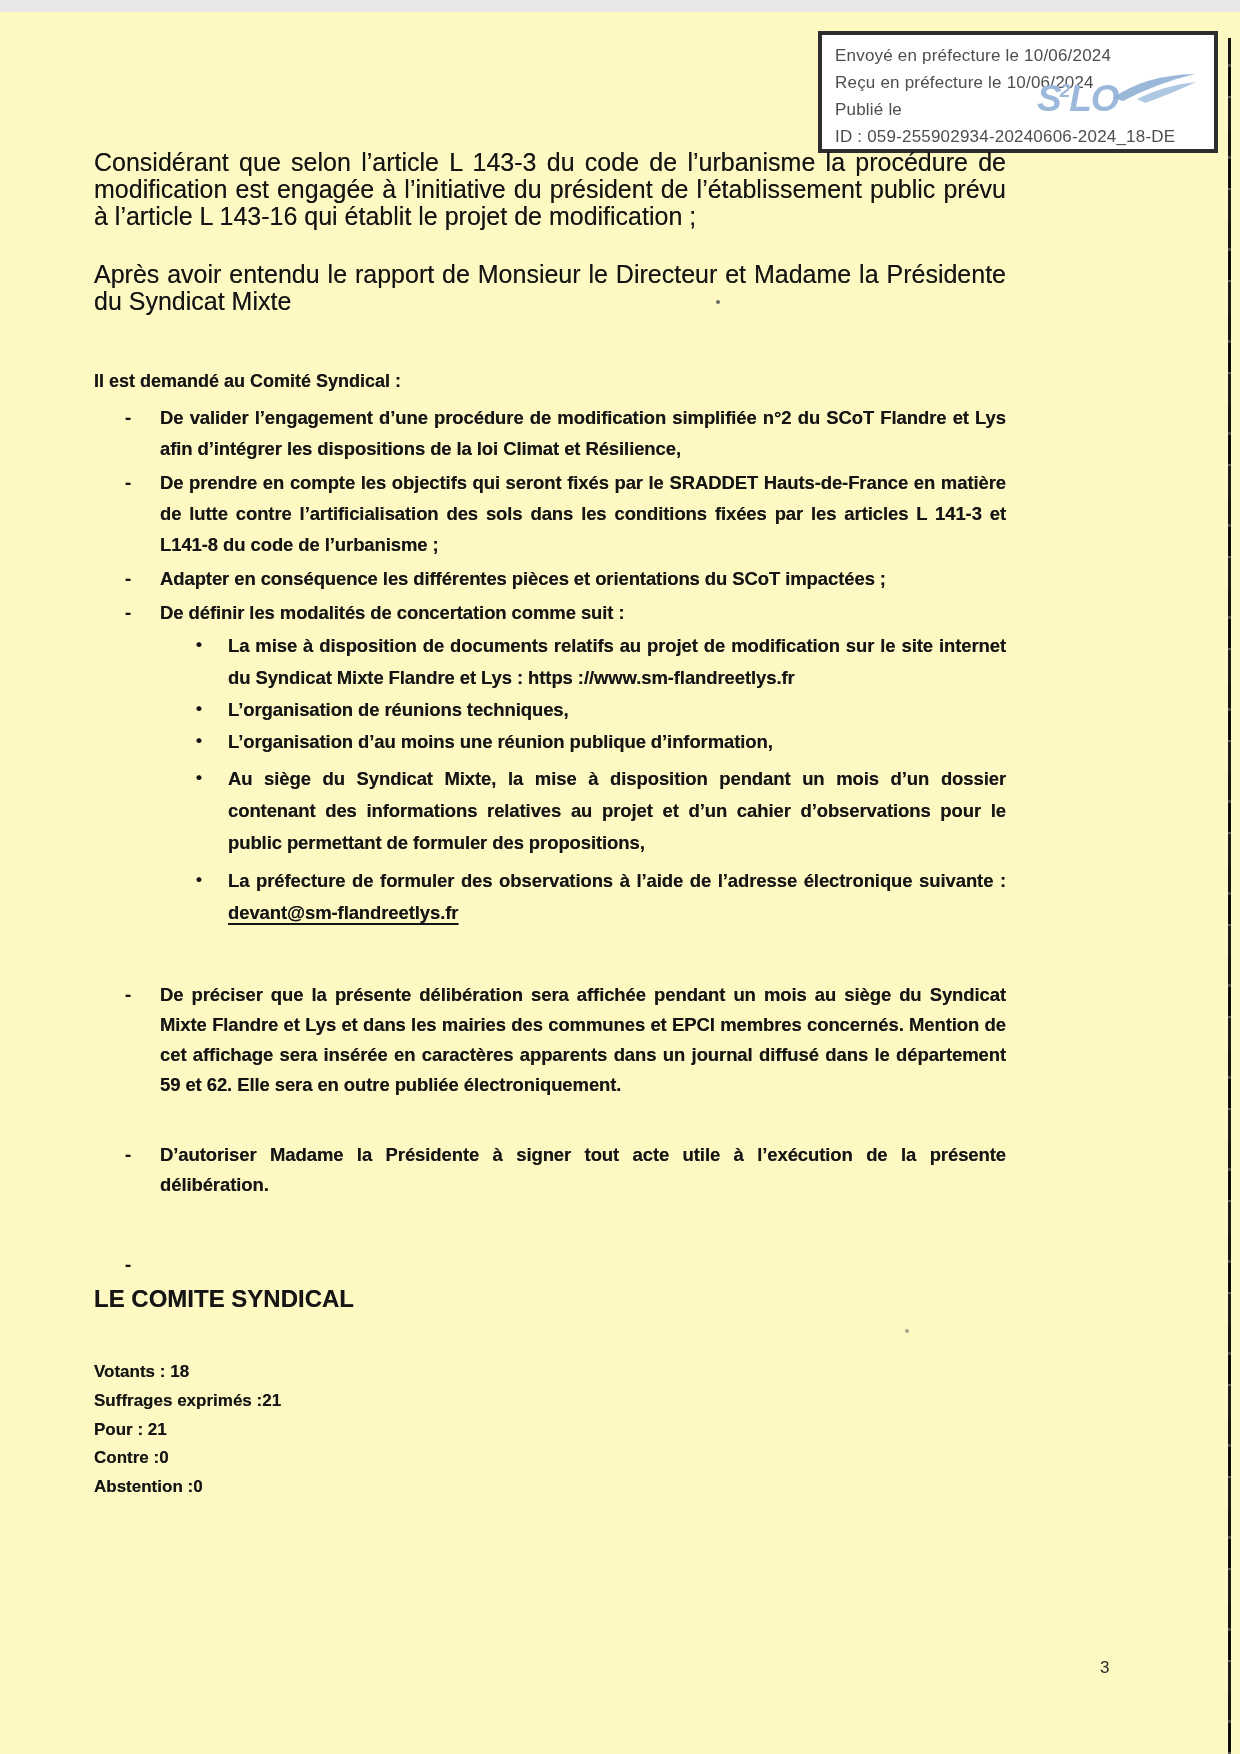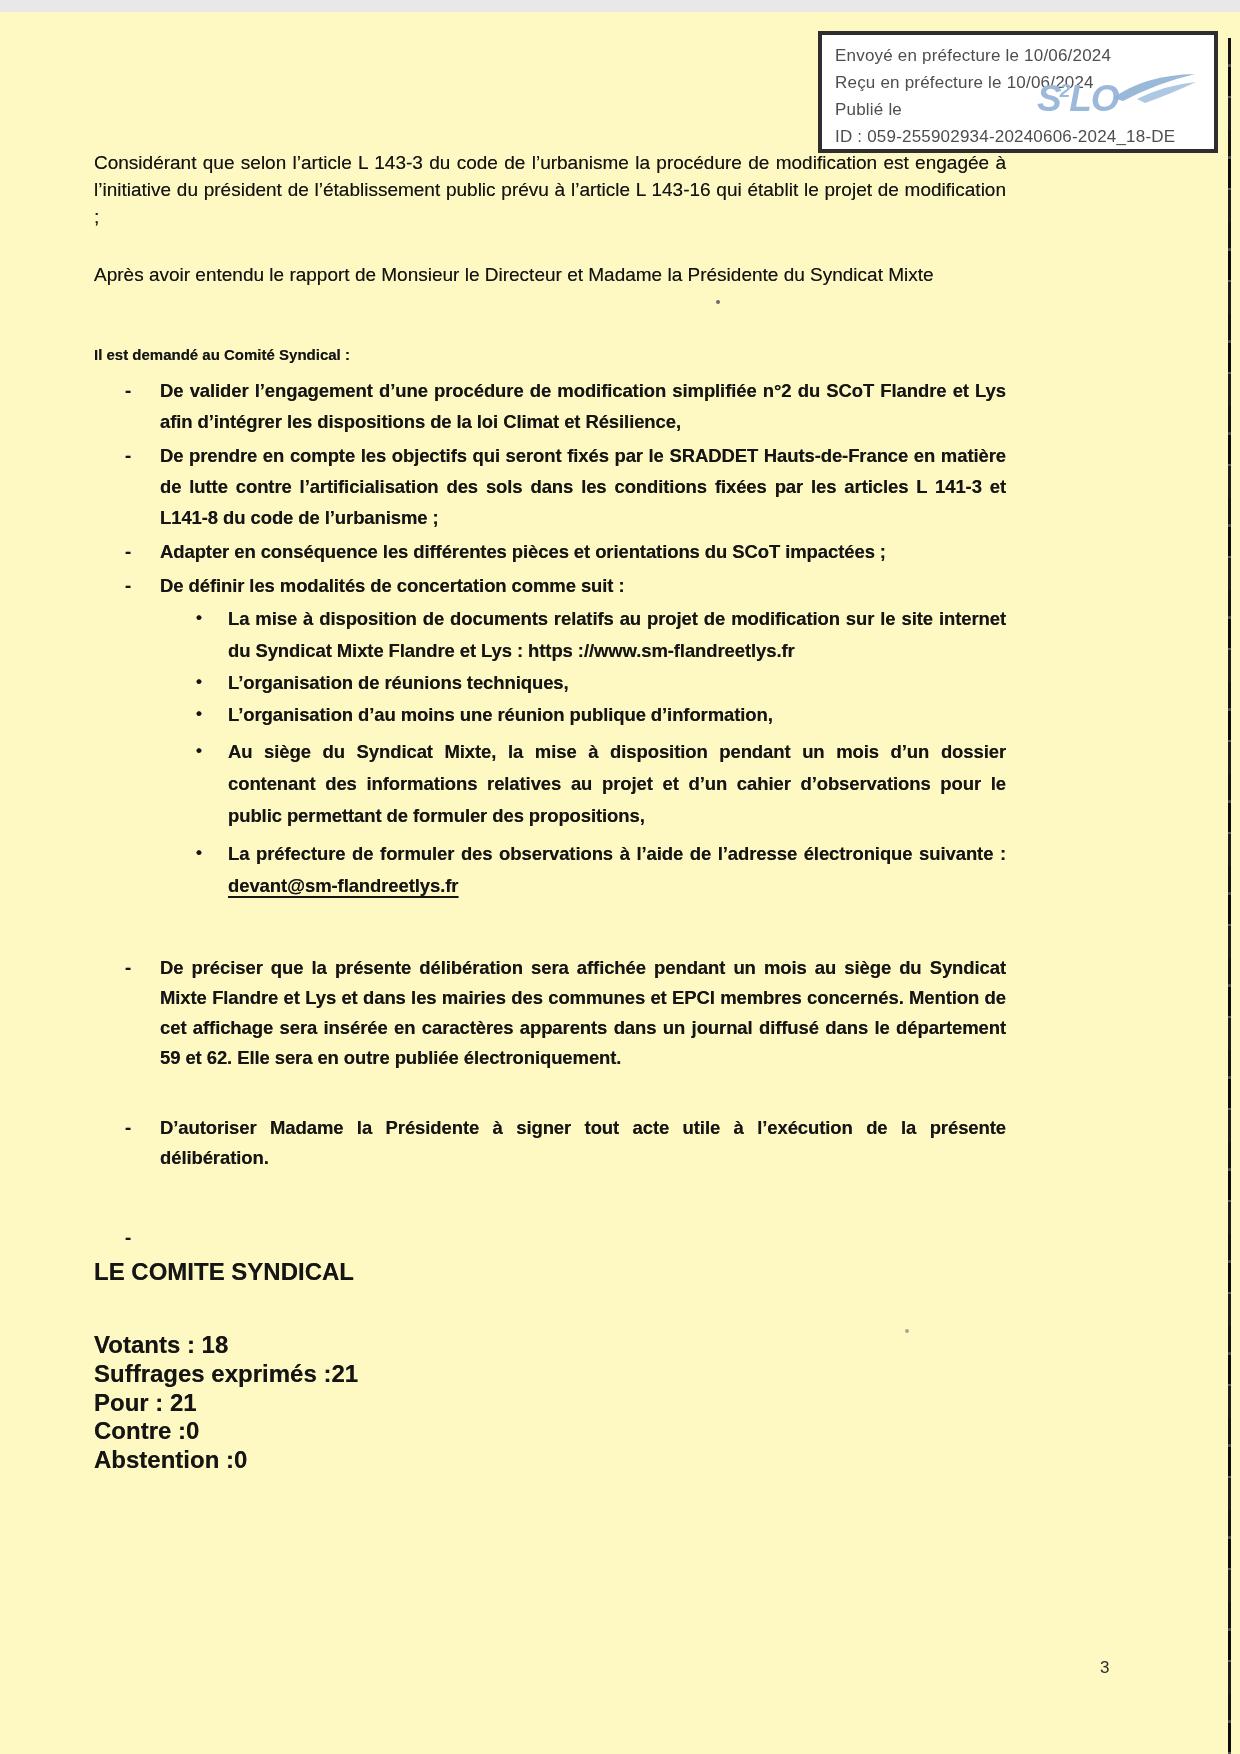--- a/index.html
+++ b/index.html
@@ -36,23 +36,23 @@
       #151515 0 26px, #4a4a4a 26px 29px,
       #0c0c0c 29px 58px, #5a5a5a 58px 60px,
       #1d1d1d 60px 92px);
   }
   .speck{position:absolute;width:4px;height:4px;border-radius:50%;background:#6d6d6d;}
   
   .doc{
     position:absolute;left:94px;top:137px;width:912px;
     text-shadow:0 0 .4px rgba(0,0,0,.55);
   }
-  .p{font-size:19px;line-height:27px;text-align:justify;font-weight:400;color:#141414;}
+  .p{font-size:25px;line-height:27px;text-align:justify;font-weight:400;color:#141414;}
   .p2{margin-top:31px;}
-  .h-demande{margin-top:53px;font-size:15px;line-height:27px;font-weight:700;}
+  .h-demande{margin-top:53px;font-size:18px;line-height:27px;font-weight:700;}
   .ditem{
     position:relative;padding-left:66px;margin-top:3px;
     font-weight:700;font-size:18.5px;line-height:31px;text-align:justify;
     letter-spacing:-.1px;
   }
   .ditem.first{margin-top:7px;}
   .ditem .marker{position:absolute;left:31px;top:0;font-weight:700;}
   .bullets{margin-top:2px;}
   .bitem{
     position:relative;padding-left:134px;
@@ -60,21 +60,21 @@
     letter-spacing:-.1px;
   }
   .bitem .marker{position:absolute;left:102px;top:-1px;font-size:17px;}
   .bitem.b4{margin-top:5px;}
   .bitem.b5{margin-top:6px;}
   .email{text-decoration:underline;text-underline-offset:4px;text-decoration-thickness:2px;}
   .closing1{margin-top:51px;line-height:30px;}
   .closing2{margin-top:40px;line-height:30px;}
   .closing3{margin-top:50px;line-height:30px;}
   .comite{margin-top:85px;font-size:24px;line-height:28px;font-weight:700;}
-  .votes{margin-top:45px;font-size:24px;font-weight:700;}
+  .votes{margin-top:45px;font-size:17px;font-weight:700;}
   .vote-line{line-height:28.8px;}
   .pagenum{
     position:absolute;left:1100px;top:1646px;
     font-size:17px;color:#2c2c2c;font-weight:400;
   }
 </style>
 </head>
 <body>
 
 <div class="page">

